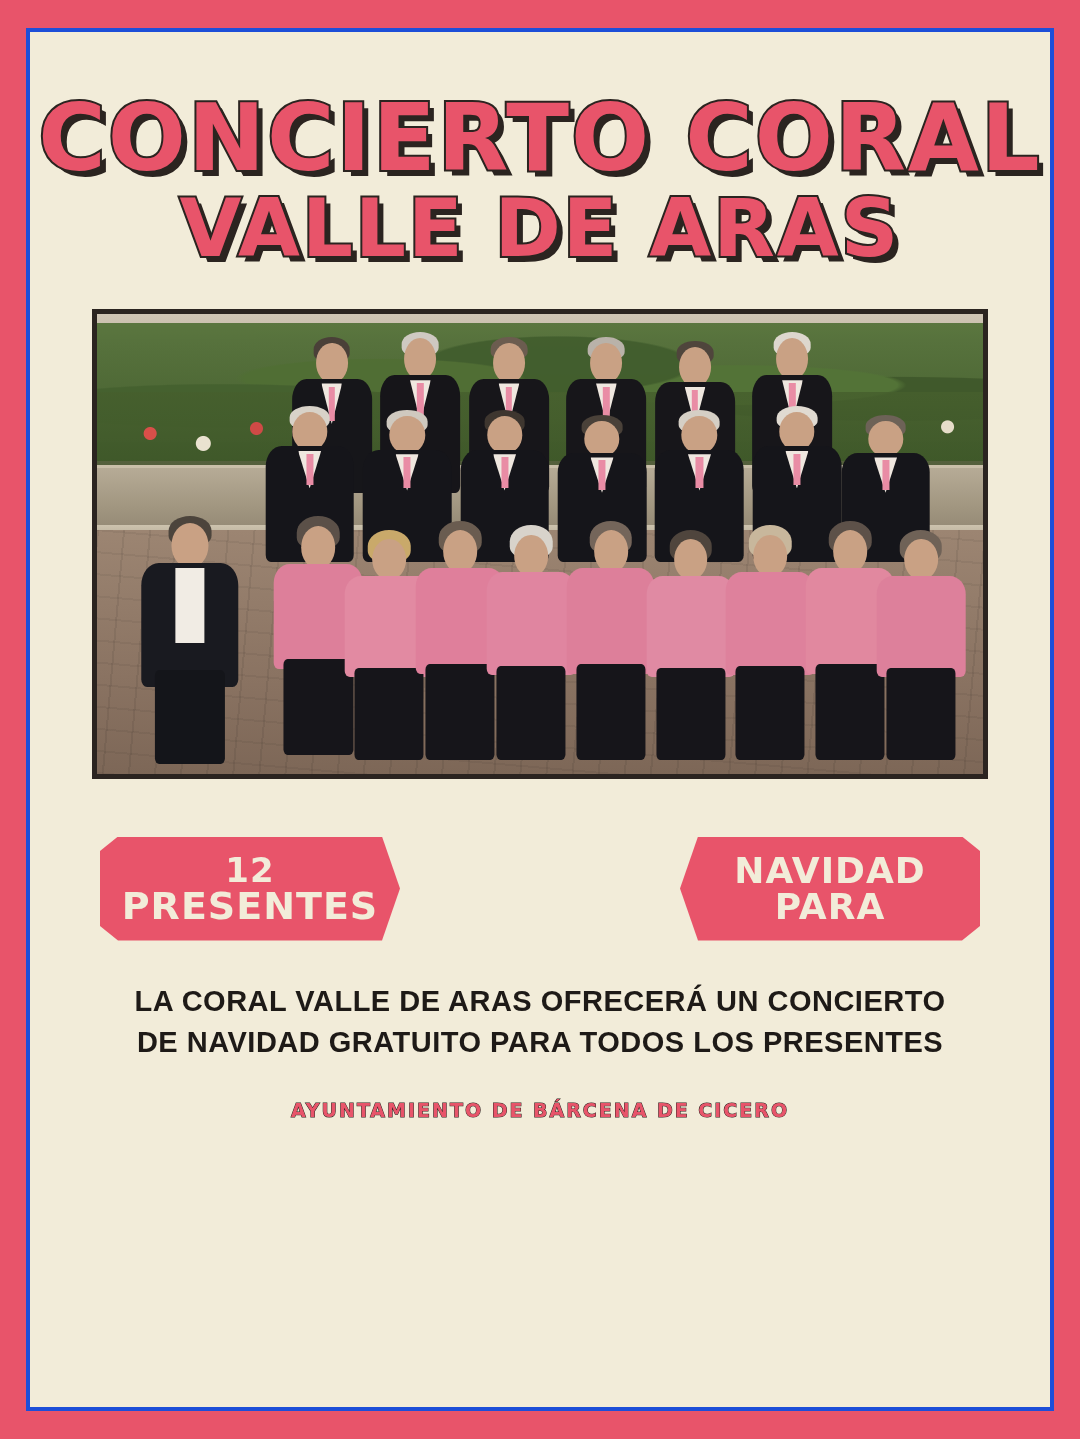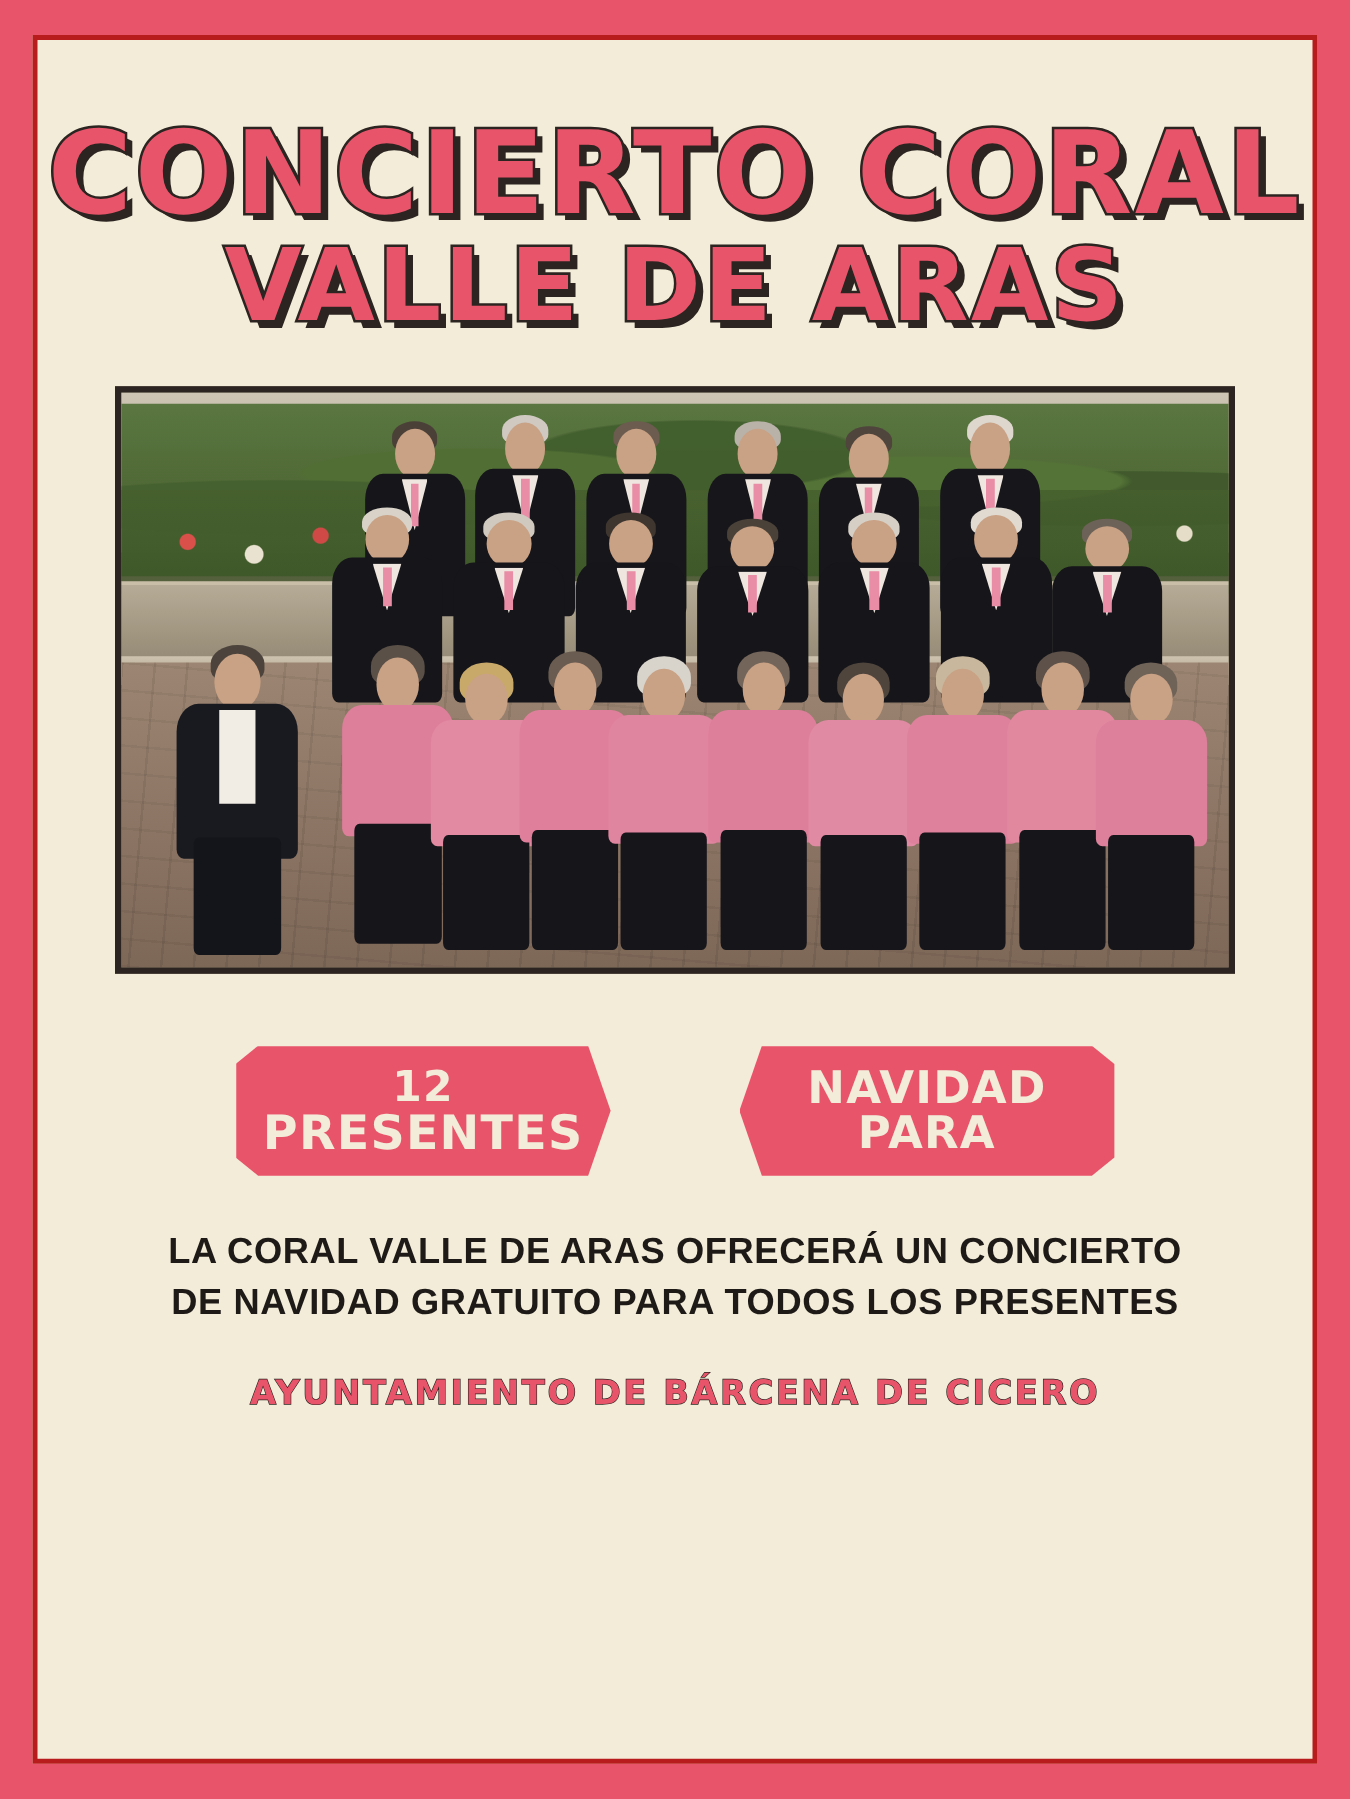--- a/index.html
+++ b/index.html
@@ -21,21 +21,21 @@
     background: #e8546a;
     box-sizing: border-box;
     padding: 28px 26px;
   }
 
   .inner-frame {
     position: relative;
     width: 100%;
     height: 100%;
     background: #f2ecd9;
-    border: 4px solid #b91c1c;
+    border: 4px solid #1d4ed8;
     box-sizing: border-box;
     display: flex;
     flex-direction: column;
     align-items: center;
   }
 
   
   .title-block {
     margin-top: 62px;
     text-align: center;
@@ -137,21 +137,21 @@
     border-radius: 18% 18% 6% 6%;
   }
   .shirt {
     position: absolute; left: 50%; transform: translateX(-50%);
     width: 26%;
   }
 
   
   .banner {
     margin-top: 58px;
-    width: 703px;
+    width: 880px;
     display: flex;
     justify-content: space-between;
     align-items: center;
     position: relative;
   }
   .chev {
     position: relative;
     background: #e8546a;
     color: #f2ecd9;
     font-family: "DejaVu Sans", sans-serif;
@@ -201,21 +201,21 @@
     line-height: 1.42;
     letter-spacing: .5px;
     text-transform: uppercase;
   }
 
   .footer {
     margin-top: 36px;
     color: #e8546a;
     font-family: "DejaVu Sans", sans-serif;
     font-weight: bold;
-    font-size: 27px;
+    font-size: 19px;
     letter-spacing: 2px;
     text-transform: uppercase;
     -webkit-text-stroke: 1px #2b2420;
     paint-order: stroke fill;
   }
 </style>
 </head>
 <body>
 
 <div class="poster">

